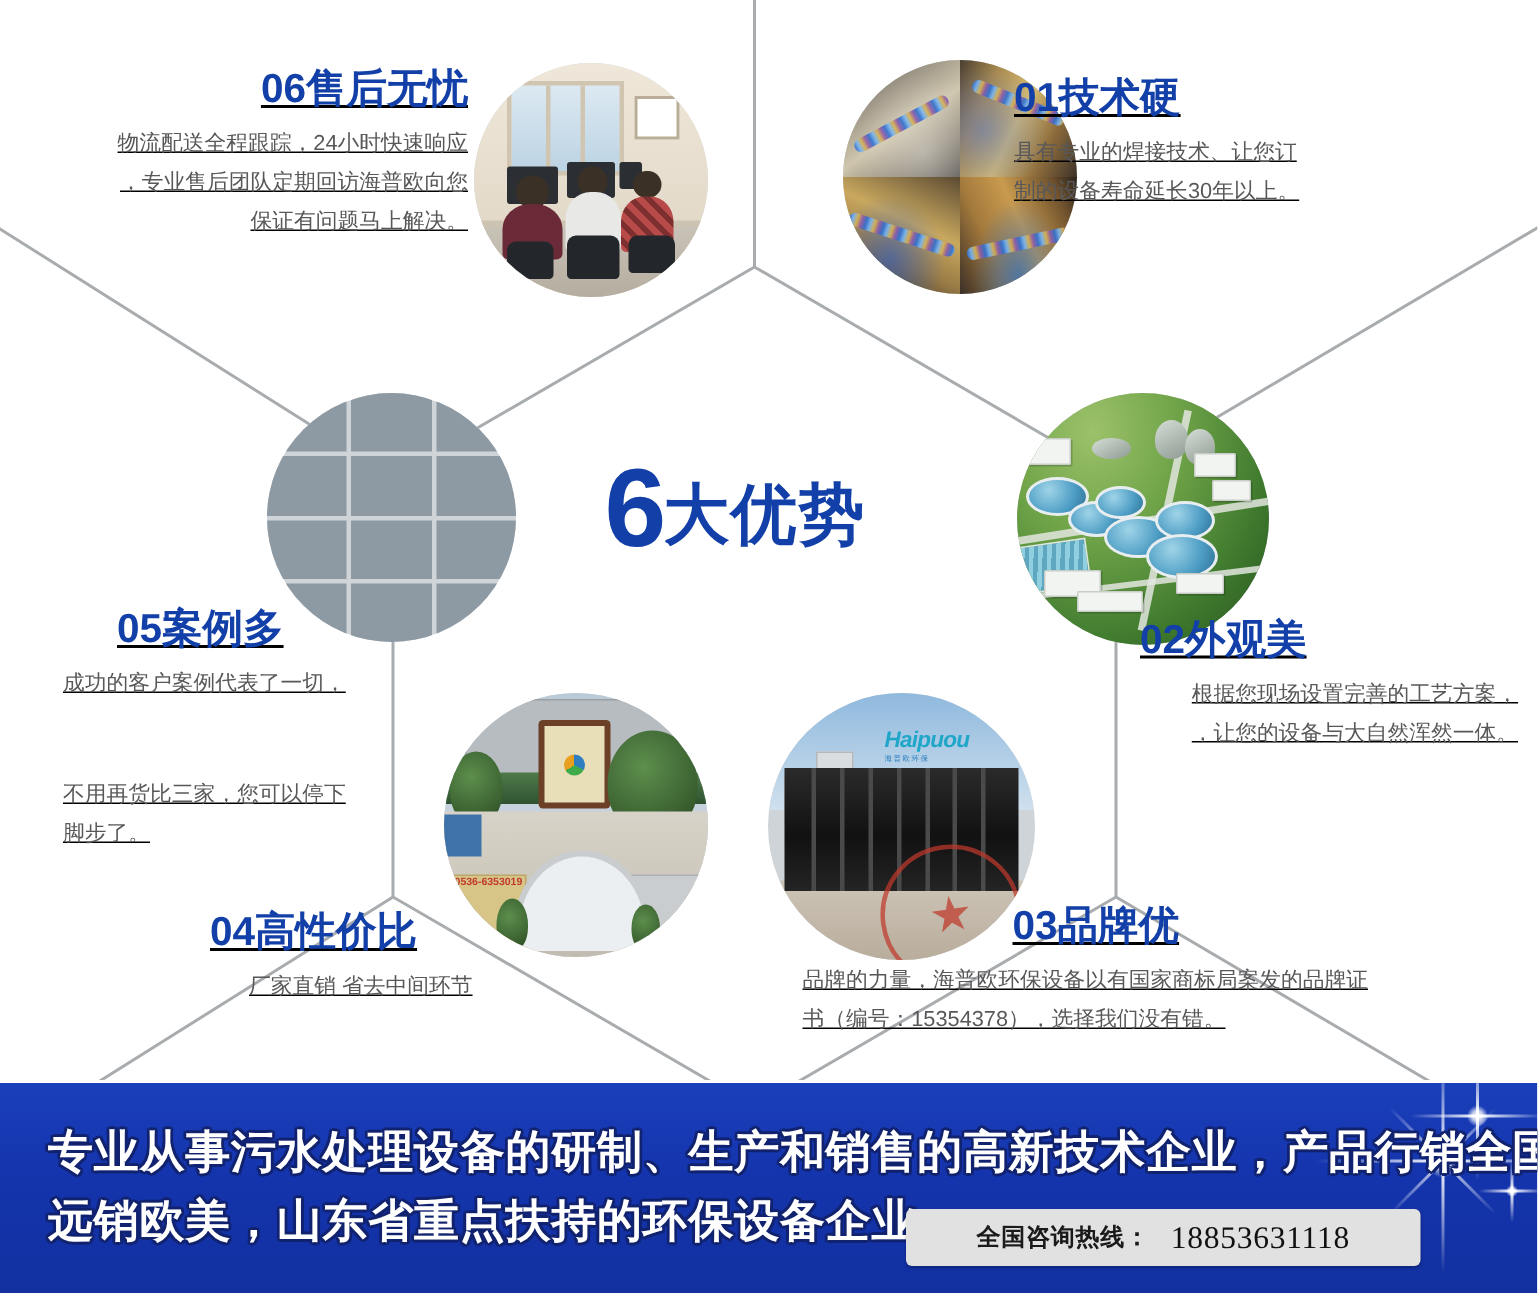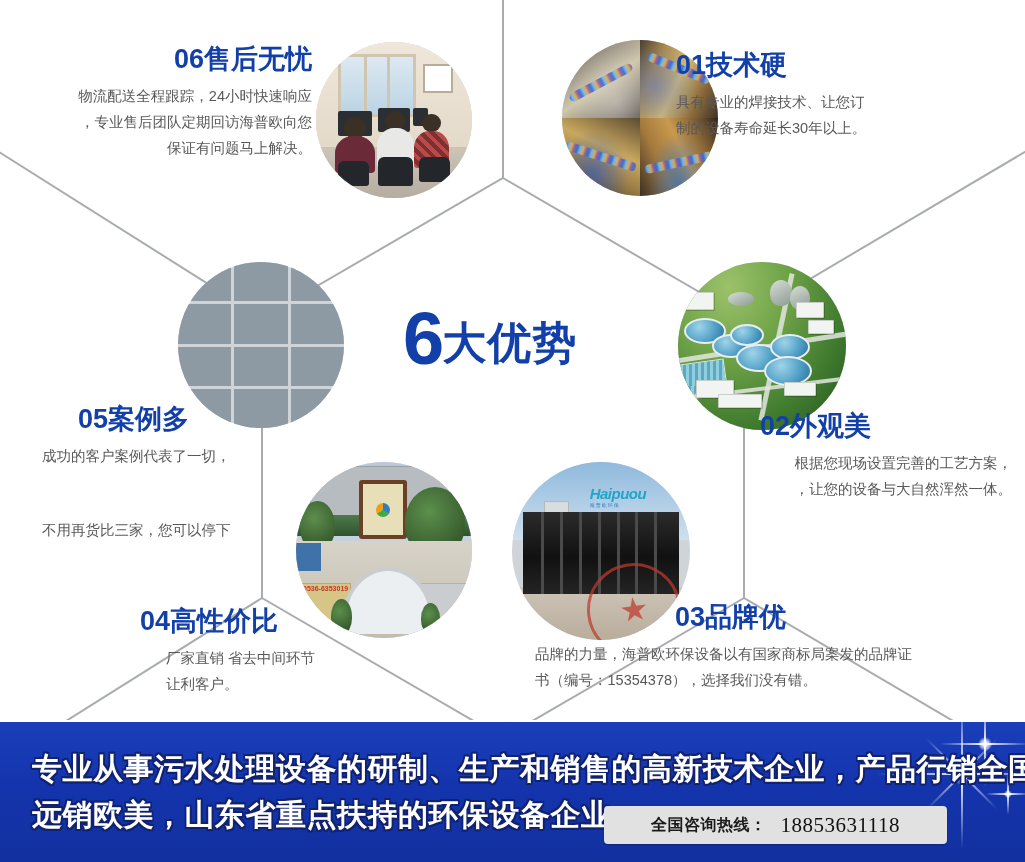--- a/index.html
+++ b/index.html
@@ -188,21 +188,21 @@
   .o-desk { position:absolute; left:0; right:0; bottom:26%; height:7%; background:#cdc3b1; }
   .o-floor { position:absolute; left:0; right:0; bottom:0; height:30%;
              background:linear-gradient(180deg,#c9c2b6,#b5ada0); }
   .o-mon { position:absolute; background:#2b2f33; border-radius:2px; }
   .o-person { position:absolute; border-radius:45% 45% 10% 10%; }
   .o-head { position:absolute; border-radius:50%; background:#3a3026; }
   .o-chair { position:absolute; background:#23262a; border-radius:6px 6px 3px 3px; }
   .o-pc { position:absolute; background:#3c4045; }
 
   
-  .blk { position: absolute; }
+  .blk { position: absolute; text-decoration: underline; }
   .hd {
     color: #1240a8;
     font-weight: bold;
     font-size: 27px;
     letter-spacing: 0px;
     white-space: nowrap;
     line-height: 1;
   }
   .bd {
     color: #58585a;
@@ -409,21 +409,20 @@
       <div class="g-arch"></div>
       <div class="g-red" style="left:4%; bottom:26%;">0536-6353019</div>
       <div class="g-tree" style="left:20%; bottom:2%; width:12%; height:20%;"></div>
       <div class="g-tree" style="right:18%; bottom:2%; width:11%; height:18%;"></div>
     </div>
   </div>
 
   <div class="blk ta-l" style="left:140px; top:608px; width:300px;">
     <div class="hd">04高性价比</div>
     <div class="bd" style="margin-top:10px; margin-left:26px;">厂家直销 省去中间环节</div>
-    <div class="bd" style="margin-left:26px;">让利客户。</div>
   </div>
 
   <div class="photo" style="left:178px; top:262px; width:166px; height:166px;">
     <div class="inner">
       <div class="grid5">
         <div class="c1"></div>
           <div class="c2"></div>
           <div class="c3"></div>
         <div class="c4"></div>
           <div class="c5"></div>
@@ -435,20 +434,21 @@
           <div class="c11"></div>
           <div class="c12"></div>
       </div>
     </div>
   </div>
 
   <div class="blk ta-l" style="left:78px; top:406px; width:300px;">
     <div class="hd">05案例多</div>
     <div class="bd" style="margin-top:10px; margin-left:-36px;">成功的客户案例代表了一切，</div>
     <div class="bd" style="margin-left:-36px;margin-top:48px;">不用再货比三家，您可以停下</div>
+    <div class="bd" style="margin-left:-36px;">脚步了。</div>
   </div>
 
   <div class="photo" style="left:316px; top:42px; width:156px; height:156px;">
     <div class="inner">
       <div class="o-wall"></div>
       <div class="o-window">
         <div class="o-mullion" style="left:32%"></div>
         <div class="o-mullion" style="left:64%"></div>
       </div>
       <div class="o-frame"></div>

